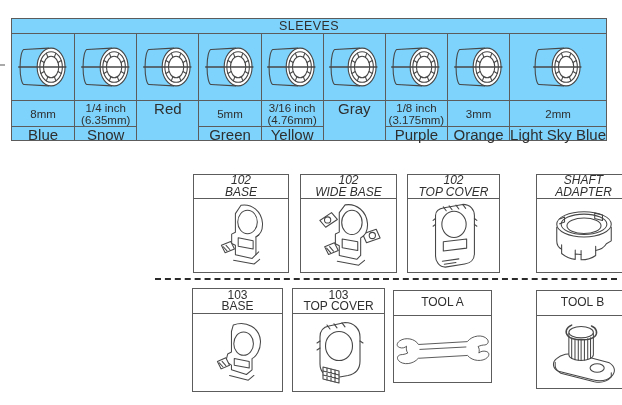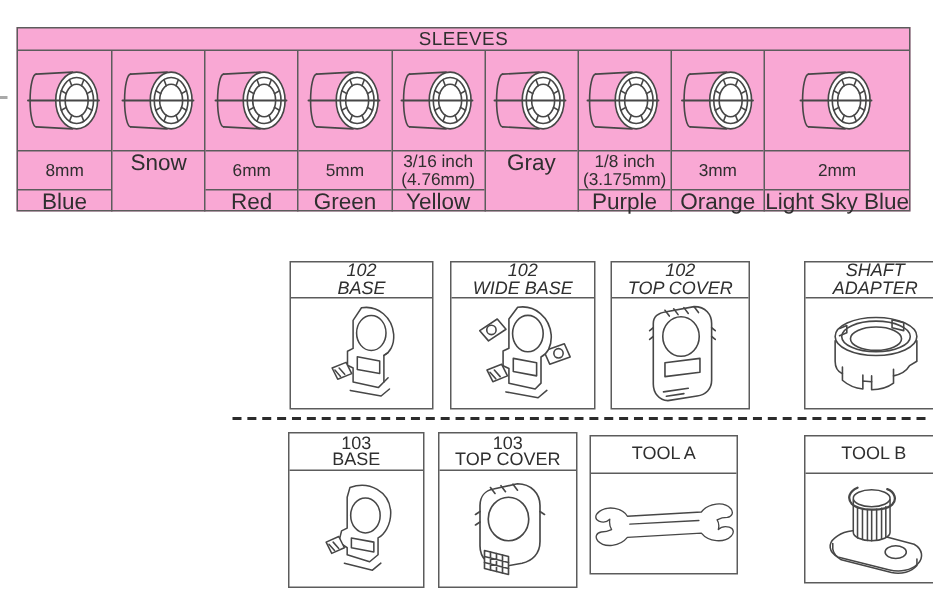--- a/index.html
+++ b/index.html
@@ -3,21 +3,21 @@
 <meta charset="utf-8">
 <style>
   html,body{margin:0;padding:0;background:#fff;}
   .canvas{
     position:relative;width:622px;height:405px;background:#ffffff;
     font-family:"Liberation Sans", sans-serif;color:#2f2f2f;overflow:hidden;
   }
   
   .sleeves{
     position:absolute;left:11px;top:18px;width:596px;height:123px;
-    border:1px solid #5c5c5c;box-sizing:border-box;background:#f9a8d4;
+    border:1px solid #5c5c5c;box-sizing:border-box;background:#7dd3fc;
   }
   .s-title{
     height:15px;line-height:15px;text-align:center;font-size:12.5px;
     border-bottom:1px solid #5c5c5c;letter-spacing:.4px;box-sizing:border-box;
   }
   .s-grid{display:grid;grid-template-columns:repeat(9,1fr);height:107px;}
   .s-col{box-sizing:border-box;}
   .s-col + .s-col{border-left:1px solid #5c5c5c;}
   .s-img{
     height:66px;display:flex;align-items:center;justify-content:center;box-sizing:border-box;
@@ -95,32 +95,32 @@
           </div>
         <div class="s-color">Blue</div>
       </div>
 
       <div class="s-col">
         <div class="s-img">
             <svg class="sleeve-svg">
               <use href="#sym-sleeve"></use>
             </svg>
           </div>
+        <div class="s-size">
+            <span>1/4 inch</span>
+            <span>(6.35mm)</span>
+          </div>
         <div class="s-color">Snow</div>
       </div>
 
       <div class="s-col">
         <div class="s-img">
             <svg class="sleeve-svg">
               <use href="#sym-sleeve"></use>
             </svg>
-          </div>
-        <div class="s-size">
-            <span>6mm</span>
-            <span></span>
           </div>
         <div class="s-color">Red</div>
       </div>
 
       <div class="s-col">
         <div class="s-img">
             <svg class="sleeve-svg">
               <use href="#sym-sleeve"></use>
             </svg>
           </div>

